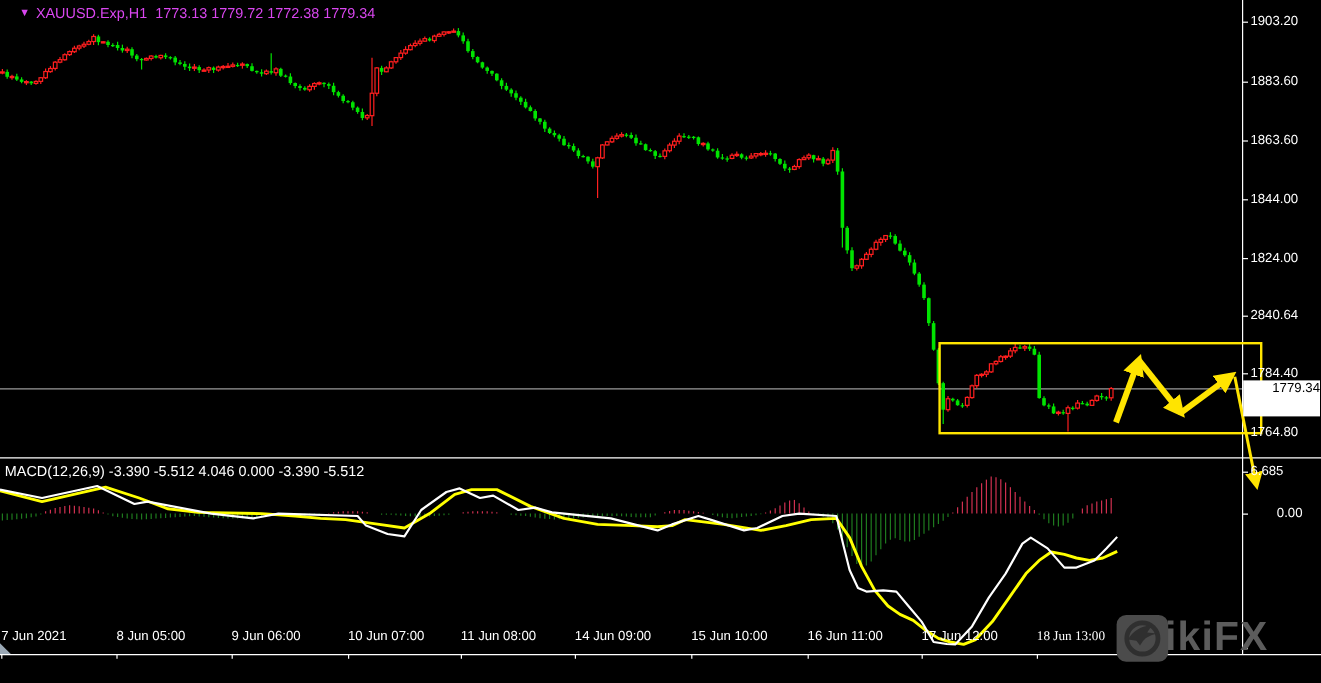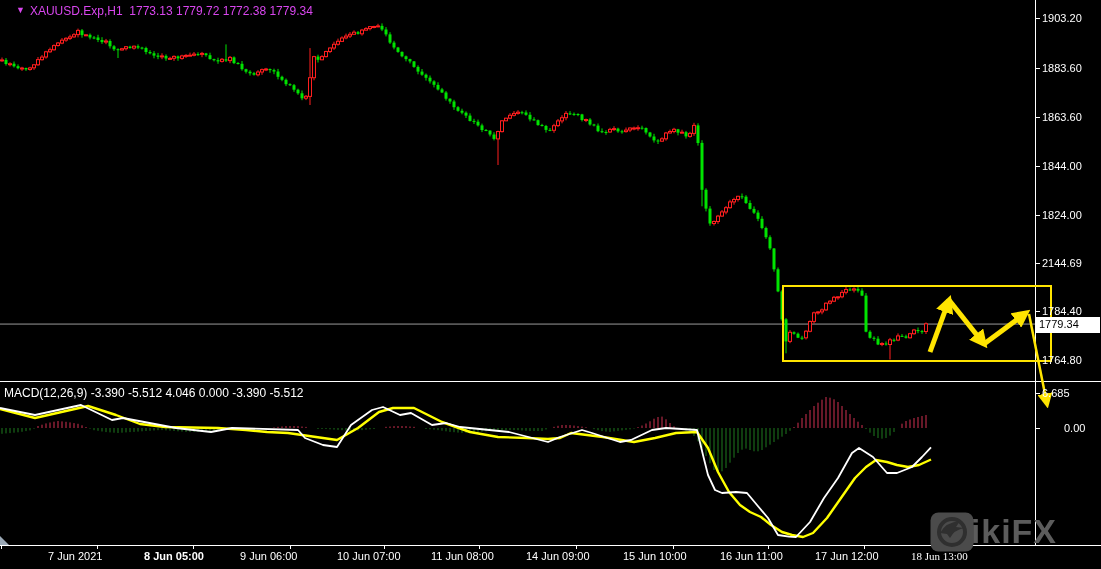--- a/index.html
+++ b/index.html
@@ -5,26 +5,26 @@
   html,body{margin:0;padding:0;background:#000;}
   #win{position:relative;width:1101px;height:569px;background:#000;overflow:hidden;
        font-family:"Liberation Sans",sans-serif;}
   svg{position:absolute;left:0;top:0;}
   #gfx{z-index:1;}
   #wm{position:absolute;z-index:2;left:930px;top:512px;display:flex;align-items:center;}
   #wm-text{font-weight:bold;font-size:34px;color:#5c5c5c;letter-spacing:1px;margin-left:8px;}
   #anno{z-index:3;}
   .lbl{position:absolute;z-index:4;color:#fff;font-size:11px;white-space:nowrap;}
   .plabel{left:1042px;transform:translateY(-50%);}
-  .tlabel{top:550px;padding-left:47px;}
+  .tlabel{top:524px;}
   #title{position:absolute;z-index:4;left:16px;top:4px;color:#d946ef;font-size:12px;}
   #title .tri{font-size:9px;vertical-align:2px;margin-right:5px;}
   #macd-title{position:absolute;z-index:4;left:4px;top:386px;color:#fff;font-size:12px;}
-  #badge{position:absolute;z-index:5;left:1036px;width:61px;height:16px;background:#fff;
-         color:#000;font-size:11px;line-height:14px;padding-left:3px;}
+  #badge{position:absolute;z-index:5;left:1036px;width:61px;height:30px;background:#fff;
+         color:#000;font-size:11px;line-height:14px;padding-left:3px;text-align:right;}
 </style>
 </head>
 <body>
 
 <div id="win">
   <svg id="gfx" width="1101" height="569">
       <line x1="0" y1="324.07023121387294" x2="1035" y2="324.07023121387294" stroke="#9a9a9a" stroke-width="1"></line>
       <line x1="2" y1="57.5" x2="2" y2="61.8" stroke="#ff1f1f" stroke-width="1"></line>
       <rect x="0.5" y="59.9" width="3" height="1.0" fill="#000" stroke="#ff1f1f" stroke-width="1"></rect>
       <line x1="6" y1="58.0" x2="6" y2="65.6" stroke="#00e400" stroke-width="1"></line>
@@ -772,32 +772,32 @@
   <div id="macd-title">MACD(12,26,9) -3.390 -5.512 4.046 0.000 -3.390 -5.512</div>
 
   <div id="badge" style="top: 317px;">1779.34</div>
 
   <div id="price-labels">
       <div class="lbl plabel" style="top: 18px;">1903.20</div>
       <div class="lbl plabel" style="top: 68px;">1883.60</div>
       <div class="lbl plabel" style="top: 117px;">1863.60</div>
       <div class="lbl plabel" style="top: 166px;">1844.00</div>
       <div class="lbl plabel" style="top: 215px;">1824.00</div>
-      <div class="lbl plabel" style="top: 263px;">2144.69</div>
+      <div class="lbl plabel" style="top: 263px;">2840.64</div>
       <div class="lbl plabel" style="top: 311px;">1784.40</div>
       <div class="lbl plabel" style="top: 360px;">1764.80</div>
     </div>
   <div id="macd-labels">
       <div class="lbl plabel" style="top: 393px;">6.685</div>
       <div class="lbl plabel" style="top: 428px; padding-left: 22px;">0.00</div>
       <div class="lbl plabel" style="top: 540px; margin-top: 44px;">-19.002</div>
     </div>
   <div id="time-labels">
       <div class="lbl tlabel" style="left: 1px;">7 Jun 2021</div>
-      <div class="lbl tlabel" style="left: 97px; font-weight: bold;">8 Jun 05:00</div>
+      <div class="lbl tlabel" style="left: 97px;">8 Jun 05:00</div>
       <div class="lbl tlabel" style="left: 193px;">9 Jun 06:00</div>
       <div class="lbl tlabel" style="left: 290px;">10 Jun 07:00</div>
       <div class="lbl tlabel" style="left: 384px;">11 Jun 08:00</div>
       <div class="lbl tlabel" style="left: 479px;">14 Jun 09:00</div>
       <div class="lbl tlabel" style="left: 576px;">15 Jun 10:00</div>
       <div class="lbl tlabel" style="left: 673px;">16 Jun 11:00</div>
       <div class="lbl tlabel" style="left: 768px;">17 Jun 12:00</div>
       <div class="lbl tlabel" style="left: 864px; font-family: Liberation Serif, serif;">18 Jun 13:00</div>
     </div>
 </div>

